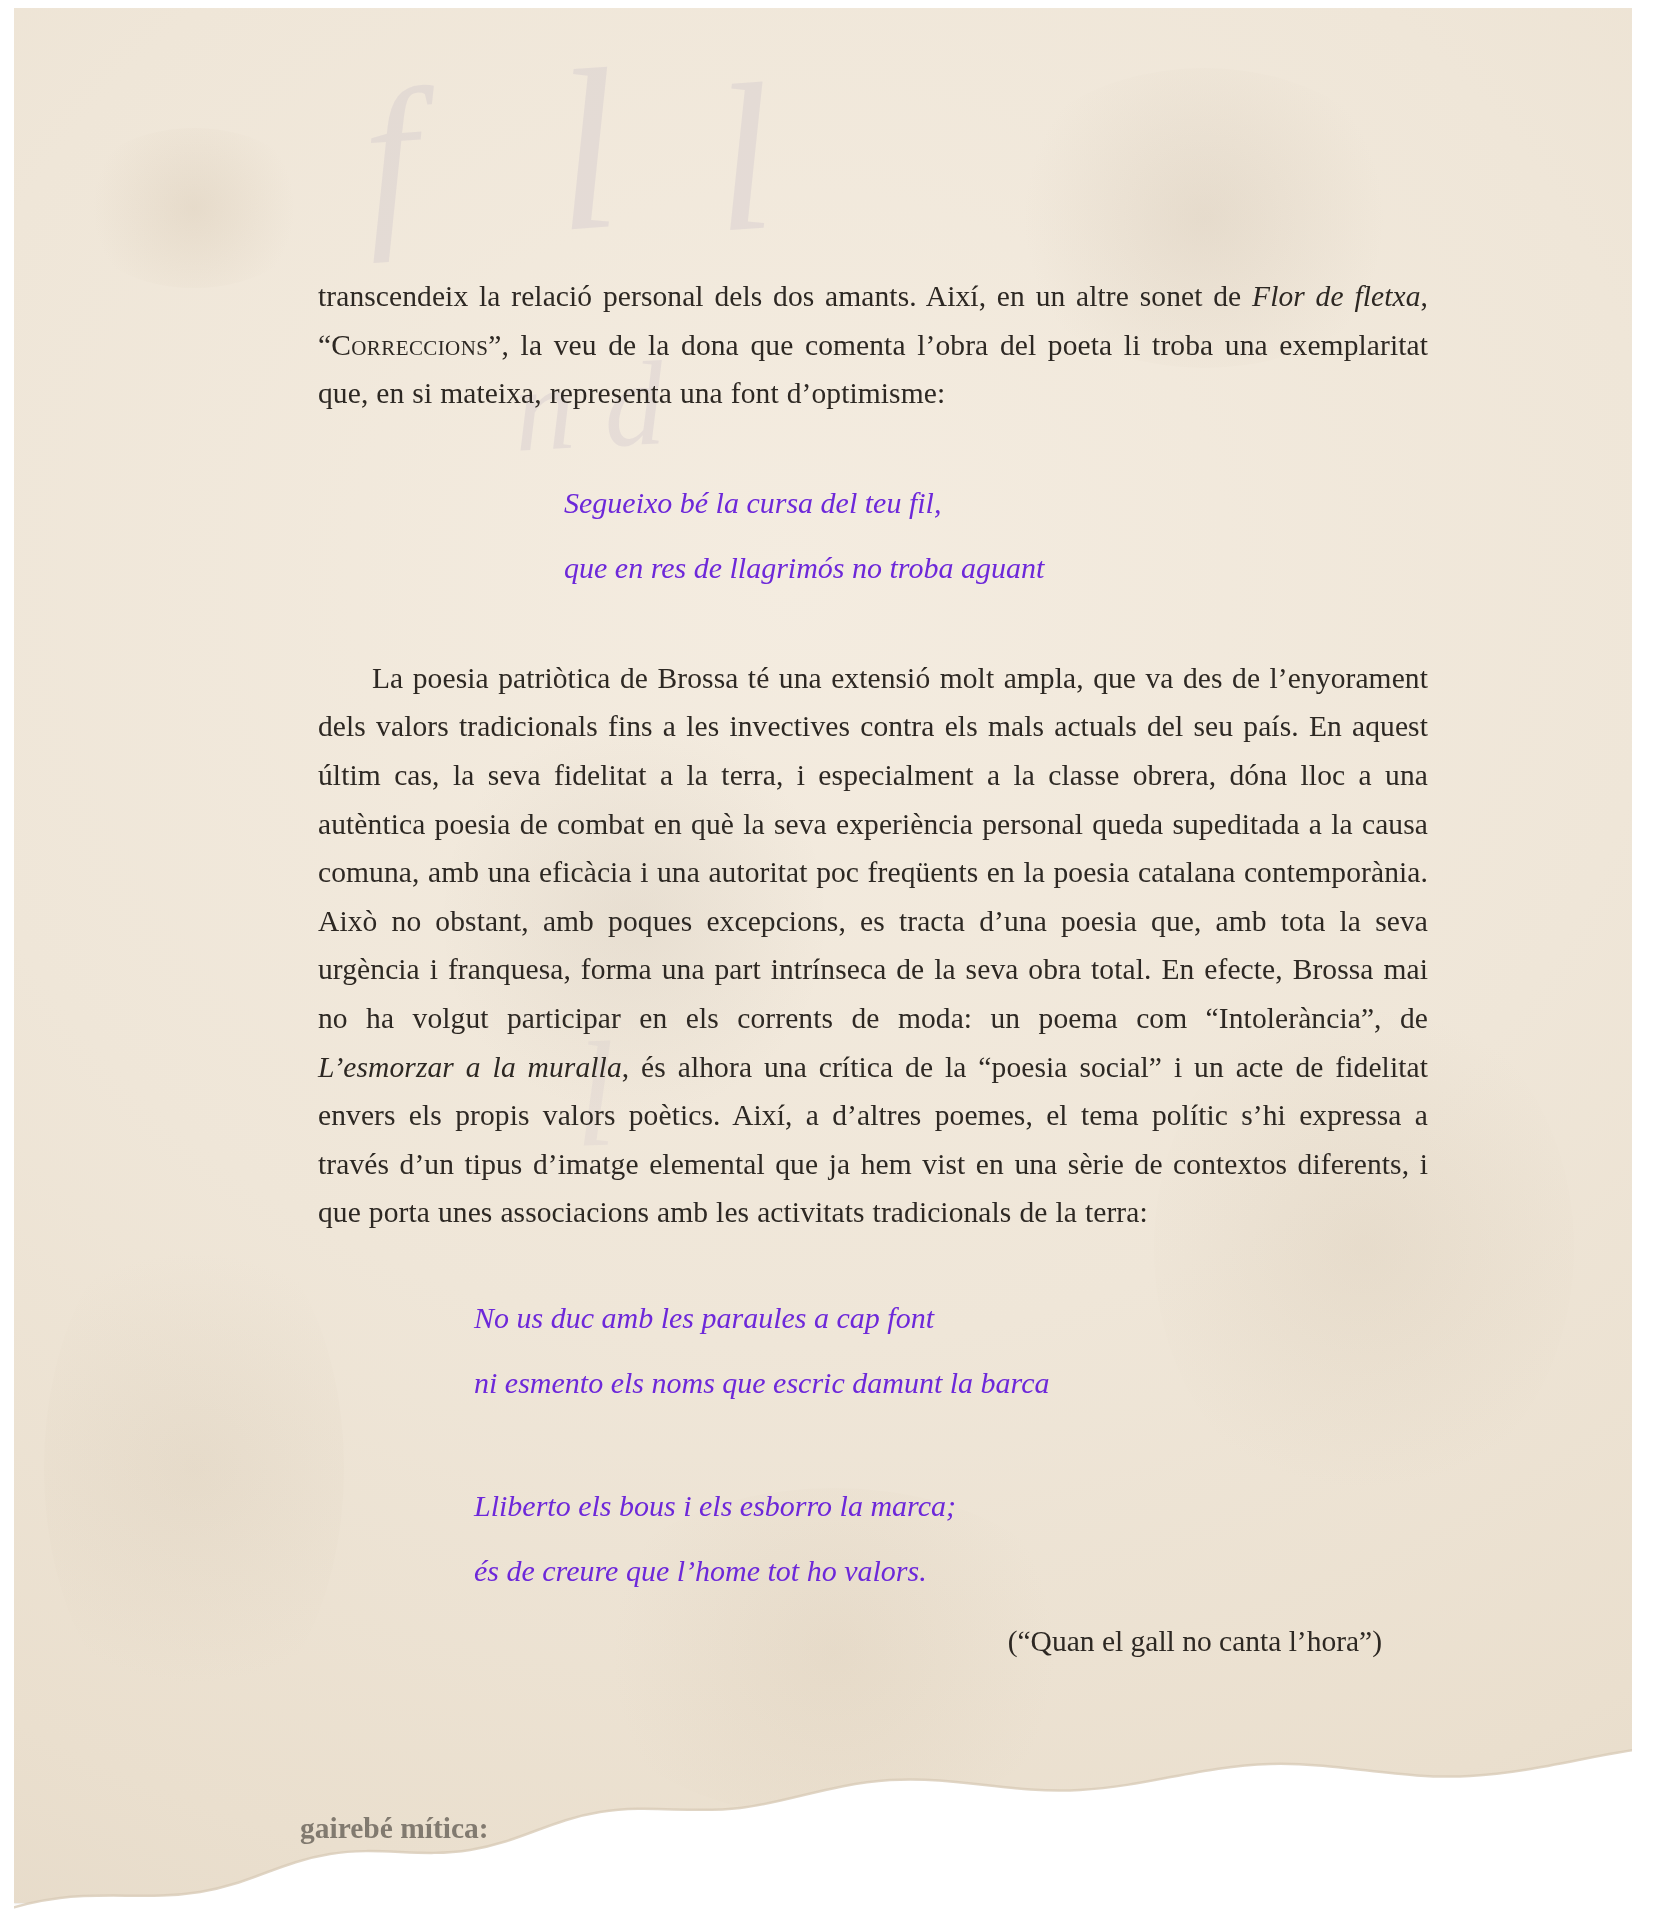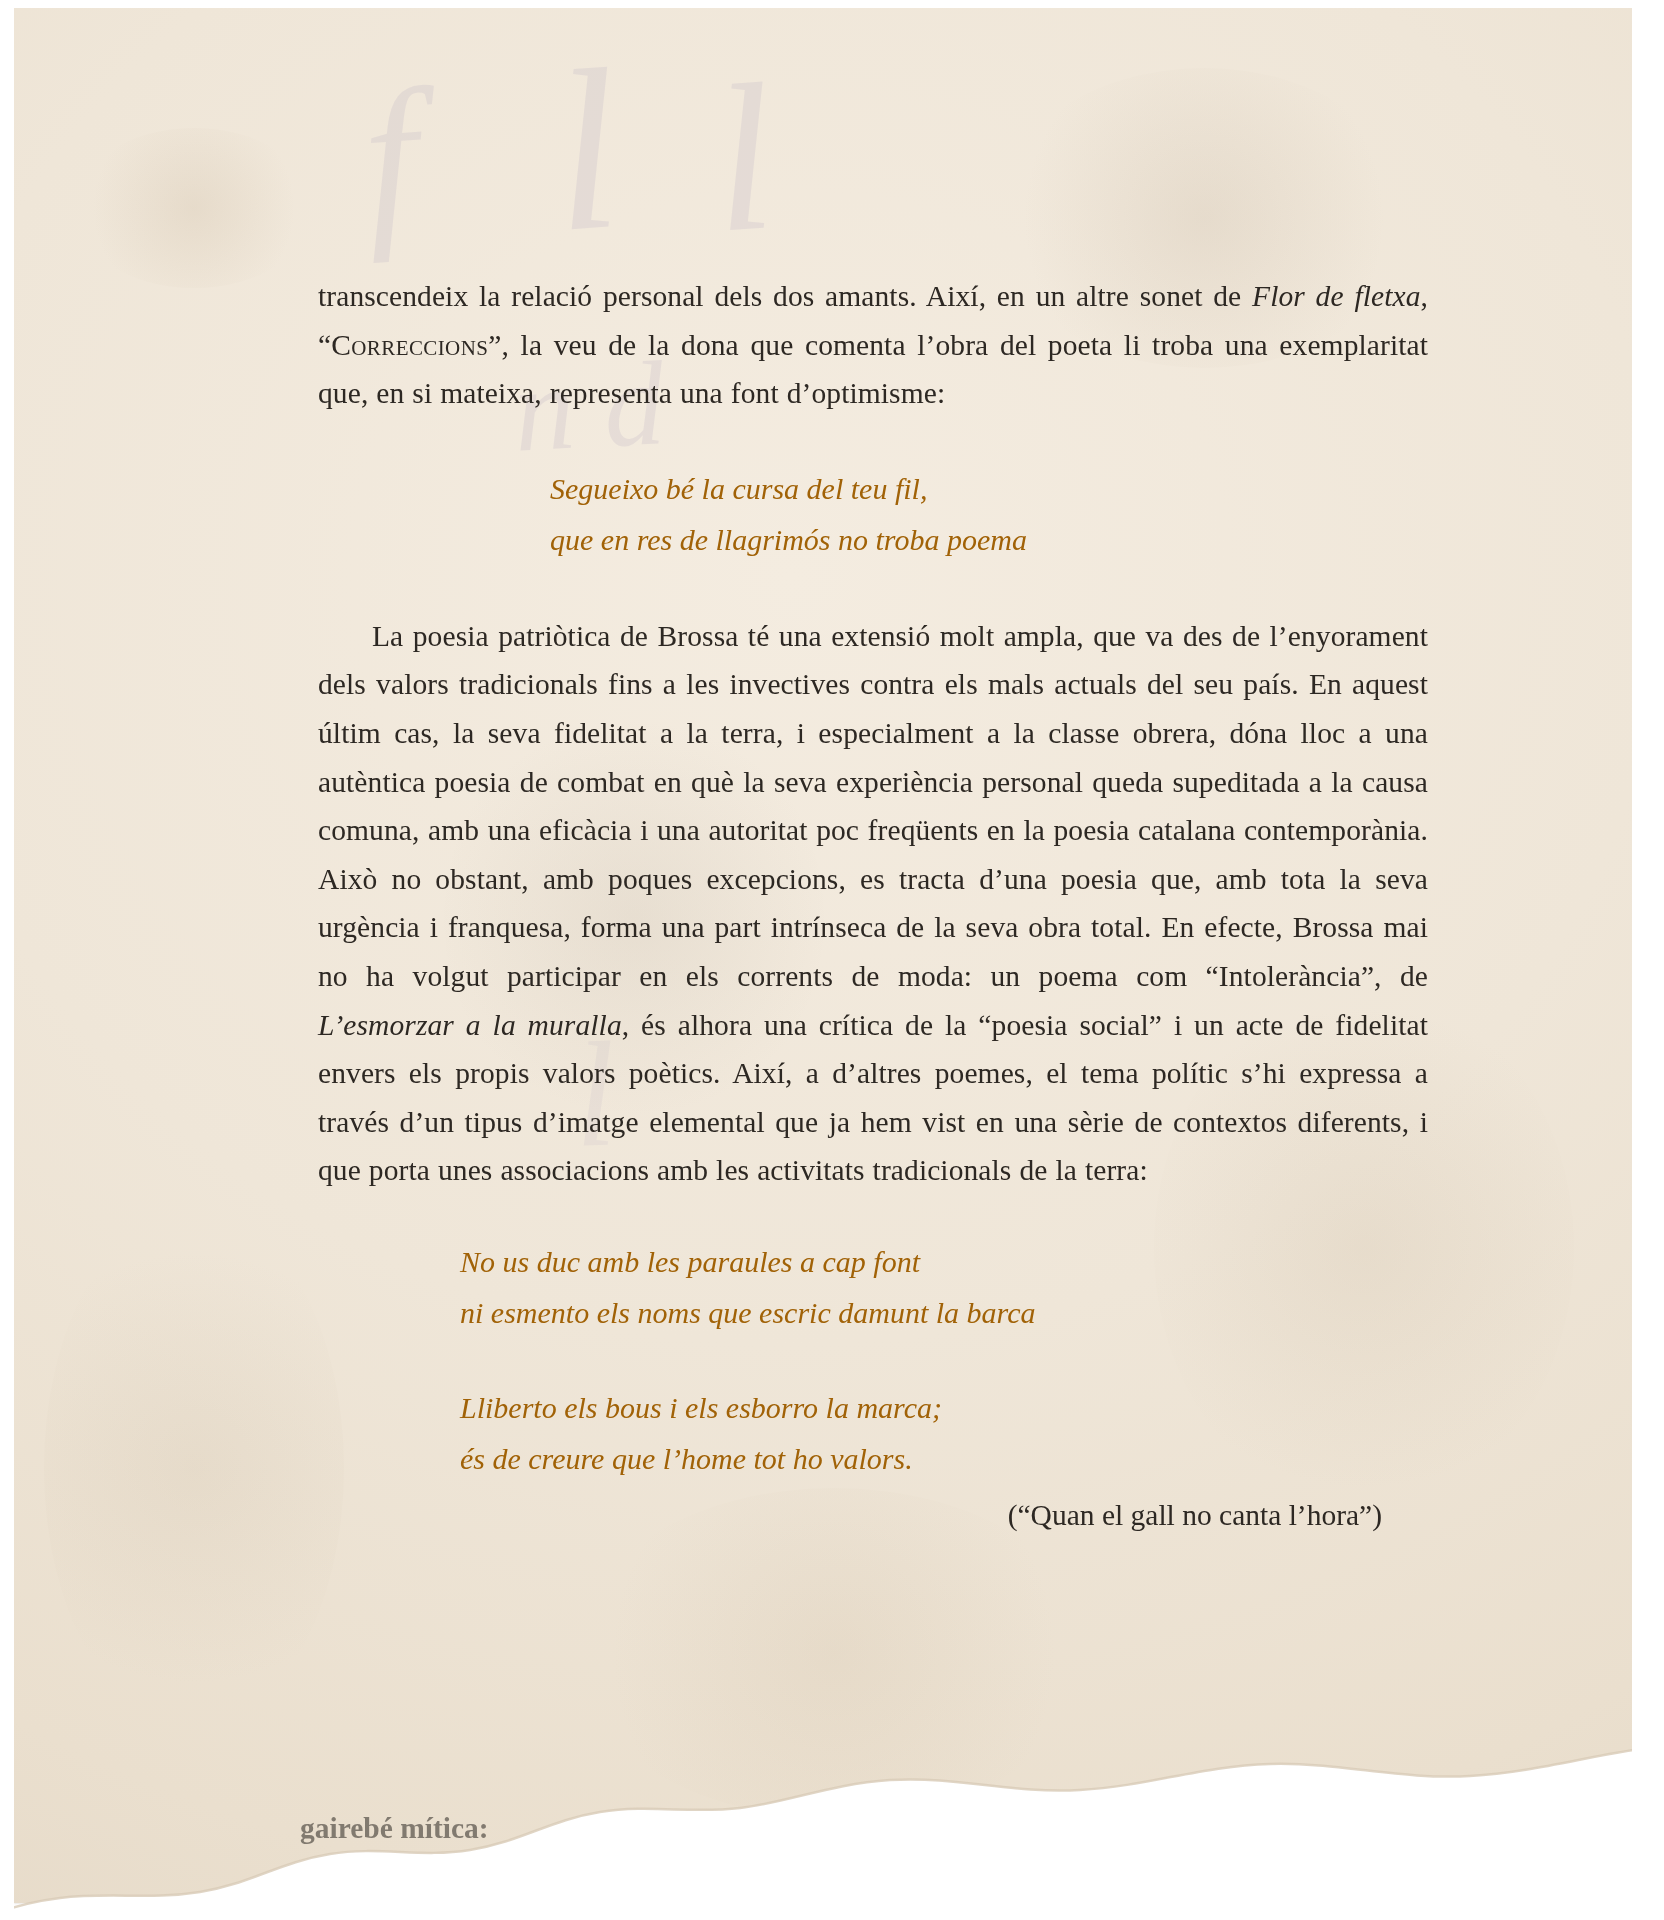--- a/index.html
+++ b/index.html
@@ -64,25 +64,25 @@
     color: #2d2823;
   }
   p.body.indent { text-indent: 54px; }
   p.body .it { font-style: italic; margin-top: 26px; }
   p.body .sc {
     font-variant: small-caps;
     letter-spacing: .4px;
   }
 
   .verse {
-    margin: 2px;
+    margin: 16px;
     font-style: italic;
     font-size: 30px;
     line-height: 49px;
-    color: #a16207;
+    color: #6d28d9;
     white-space: pre-wrap;
   }
   .verse-block { margin: 0; padding: 0; }
 
   .spacer-1 { height: 44px; }
   .spacer-2 { height: 46px; }
   .spacer-3 { height: 40px; }
   .spacer-4 { height: 42px; }
   .spacer-5 { height: 44px; }
 
@@ -147,21 +147,21 @@
   </div>
 
   <div id="textblock">
 
     <p class="body"><span>transcendeix la relació personal dels dos amants. Així, en un altre sonet de </span><span class="it">Flor de fletxa</span><span>, “</span><span class="sc">Correccions</span><span>”, la veu de la dona que comenta l’obra del poeta li troba una exemplaritat que, en si mateixa, representa una font d’optimisme:</span></p>
 
     <div class="spacer-1"></div>
 
     <div class="verse-block" style="padding-left:230px;">
       <div class="verse">Segueixo bé la cursa del teu fil,</div>
-      <div class="verse">que en res de llagrimós no troba poema</div>
+      <div class="verse">que en res de llagrimós no troba aguant</div>
     </div>
 
     <div class="spacer-2"></div>
 
     <p class="body indent"><span>La poesia patriòtica de Brossa té una extensió molt ampla, que va des de l’enyorament dels valors tradicionals fins a les invectives contra els mals actuals del seu país. En aquest últim cas, la seva fidelitat a la terra, i especialment a la classe obrera, dóna lloc a una autèntica poesia de combat en què la seva experiència personal queda supeditada a la causa comuna, amb una eficàcia i una autoritat poc freqüents en la poesia catalana contemporània. Això no obstant, amb poques excepcions, es tracta d’una poesia que, amb tota la seva urgència i franquesa, forma una part intrínseca de la seva obra total. En efecte, Brossa mai no ha volgut participar en els corrents de moda: un poema com “Intolerància”, de </span><span class="it">L’esmorzar a la muralla</span><span>, és alhora una crítica de la “poesia social” i un acte de fidelitat envers els propis valors poètics. Així, a d’altres poemes, el tema polític s’hi expressa a través d’un tipus d’imatge elemental que ja hem vist en una sèrie de contextos diferents, i que porta unes associacions amb les activitats tradicionals de la terra:</span></p>
 
     <div class="spacer-3"></div>
 
     <div class="verse-block" style="padding-left:140px;">
       <div class="verse">No us duc amb les paraules a cap font</div>

